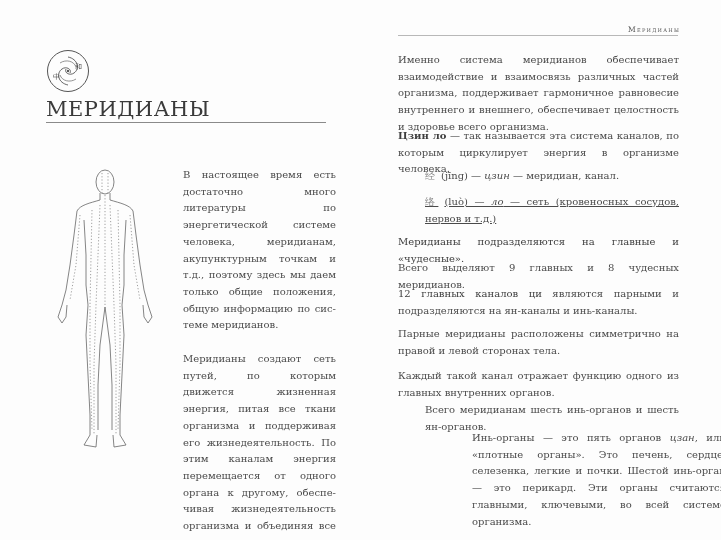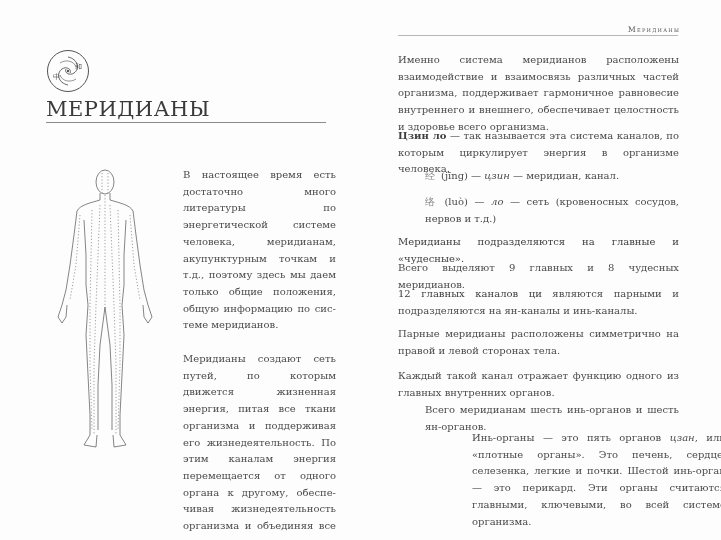--- a/index.html
+++ b/index.html
@@ -95,32 +95,32 @@
     <p>Меридианы создают сеть путей, по которым движется жизнен­ная энергия, питая все ткани организма и поддерживая его жизнедеятельность. По этим ка­налам энергия перемещается от одного органа к другому, обеспе­чивая жизнедеятельность орга­низма и объединяя все его части в единое целое.</p>
   </div>
   <div class="page-num left">26</div>
 </div>
 
 <div class="page right-wrap">
   <div class="running-rule"></div>
   <div class="running-head">Меридианы</div>
 
   <div class="rtext" style="top:52px;">
-    <p>Именно система меридианов расположены взаимодействие и взаимосвязь различных частей организма, поддерживает гармоничное равновесие внутреннего и внешнего, обеспечи­вает целостность и здоровье всего организма.</p>
+    <p>Именно система меридианов обеспечивает взаимодействие и взаимосвязь различных частей организма, поддерживает гармоничное равновесие внутреннего и внешнего, обеспечи­вает целостность и здоровье всего организма.</p>
   </div>
 
   <div class="rtext" style="top:128px;">
     <p><span class="bi">Цзин ло</span><span> — так называется эта система каналов, по которым циркулирует энергия в организме человека.</span></p>
   </div>
 
   <div class="rtext indent" style="top:168px;">
     <p><span class="han">经</span><span>(jīng) — </span><span class="i">цзин</span><span> — меридиан, канал.</span></p>
   </div>
 
-  <div class="rtext indent" style="top:194px;">
+  <div class="rtext indent" style="top:194px;text-decoration:underline;">
     <p><span class="han">络</span><span>(luò) — </span><span class="i">ло</span><span> — сеть (кровеносных сосудов, нервов и т.д.)</span></p>
   </div>
 
   <div class="rtext b" style="top:234px;">
     <p>Меридианы подразделяются на главные и «чудесные».</p>
   </div>
 
   <div class="rtext" style="top:260px;">
     <p>Всего выделяют 9 главных и 8 чудесных меридианов.</p>
   </div>

